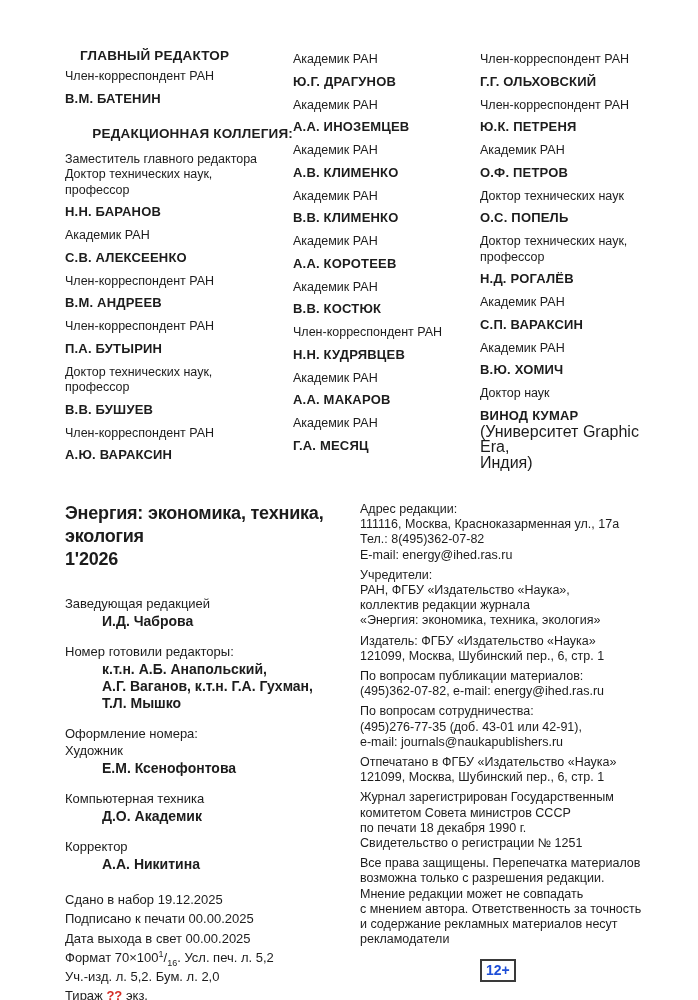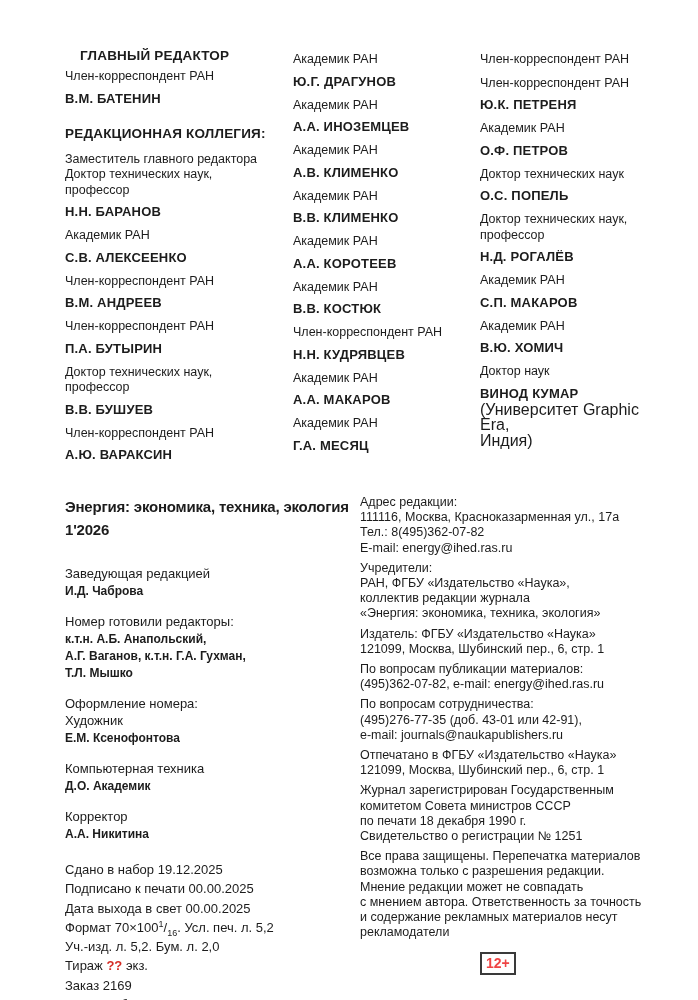--- a/index.html
+++ b/index.html
@@ -17,47 +17,47 @@
   .masthead{display:flex;}
   .mh-col1{width:228px;flex:none;}
   .mh-col2{width:187px;flex:none;padding-top:4px;}
   .mh-col3{width:185px;flex:none;padding-top:4px;}
   .mh-heading{
     font-weight:bold;font-size:13.5px;line-height:16px;
     letter-spacing:.2px;margin:0 0 5px 0;padding-left:15px;
   }
   .mh-board-heading{
     font-weight:bold;font-size:13.5px;line-height:16px;
-    letter-spacing:.2px;margin:19px 0 10px 0;
+    letter-spacing:.2px;margin:19px 0 10px 0;text-align:right;
   }
   .member{margin-bottom:8px;}
   .member-title{font-size:12.5px;line-height:15.5px;white-space:pre-line;}
   .member-name{font-size:13px;line-height:16px;font-weight:bold;margin-top:6px;letter-spacing:.2px;}
   .member-note{font-size:16px;line-height:15.5px;white-space:pre-line;}
   
   .colophon{display:flex;margin-top:24px;}
   .co-left{width:295px;flex:none;}
   .co-right{width:305px;flex:none;}
   .journal-title{
-    font-weight:bold;font-size:15px;line-height:23px;
+    font-weight:bold;font-size:18px;line-height:23px;
     letter-spacing:-.2px;margin:0 0 24px 0;
   }
   .staff-entry{margin-bottom:13px;}
   .staff-label{font-size:13px;line-height:17px;white-space:pre-line;}
-  .staff-names{font-size:12px;line-height:17px;font-weight:bold;white-space:pre-line;margin-top:1px;}
+  .staff-names{font-size:14px;line-height:17px;font-weight:bold;white-space:pre-line;margin-top:1px;margin-left:37px;}
   .print-info{margin-top:17px;font-size:13px;line-height:19.3px;}
   .pi-block{white-space:pre-line;}
   sup.frac{font-size:9px;vertical-align:super;line-height:0;}
   sub.frac{font-size:9px;vertical-align:sub;line-height:0;}
   .red{color:#d42b24;font-weight:bold;}
   .co-block{font-size:12.5px;line-height:15.2px;white-space:pre-line;margin-bottom:5px;}
   .age-badge{
     display:inline-block;margin-left:120px;margin-top:7px;
     border:2px solid #3a3a3a;padding:1px 4px 2px 4px;
-    font-size:14px;font-weight:bold;color:#ef4444;
+    font-size:14px;font-weight:bold;color:#1d4ed8;
   }
 </style>
 </head>
 <body>
 
 <div class="page">
 
   <div class="masthead">
 
     <div class="mh-col1">
@@ -154,20 +154,21 @@
           <div class="member-note"></div>
         </div>
         </div>
     </div>
 
     <div class="mh-col3">
       <div>
 
       <div class="member">
           <div class="member-title">Член-корреспондент РАН</div>
+          <div class="member-name">Г.Г. ОЛЬХОВСКИЙ</div>
           <div class="member-note"></div>
         </div>
           <div class="member">
           <div class="member-title">Член-корреспондент РАН</div>
           <div class="member-name">Ю.К. ПЕТРЕНЯ</div>
           <div class="member-note"></div>
         </div>
           <div class="member">
           <div class="member-title">Академик РАН</div>
           <div class="member-name">О.Ф. ПЕТРОВ</div>
@@ -179,21 +180,21 @@
           <div class="member-note"></div>
         </div>
           <div class="member">
           <div class="member-title">Доктор технических наук,
 профессор</div>
           <div class="member-name">Н.Д. РОГАЛЁВ</div>
           <div class="member-note"></div>
         </div>
           <div class="member">
           <div class="member-title">Академик РАН</div>
-          <div class="member-name">С.П. МАКАРОВ</div>
+          <div class="member-name">С.П. ВАРАКСИН</div>
           <div class="member-note"></div>
         </div>
           <div class="member">
           <div class="member-title">Академик РАН</div>
           <div class="member-name">В.Ю. ХОМИЧ</div>
           <div class="member-note"></div>
         </div>
           <div class="member">
           <div class="member-title">Доктор наук</div>
           <div class="member-name">ВИНОД КУМАР</div>

